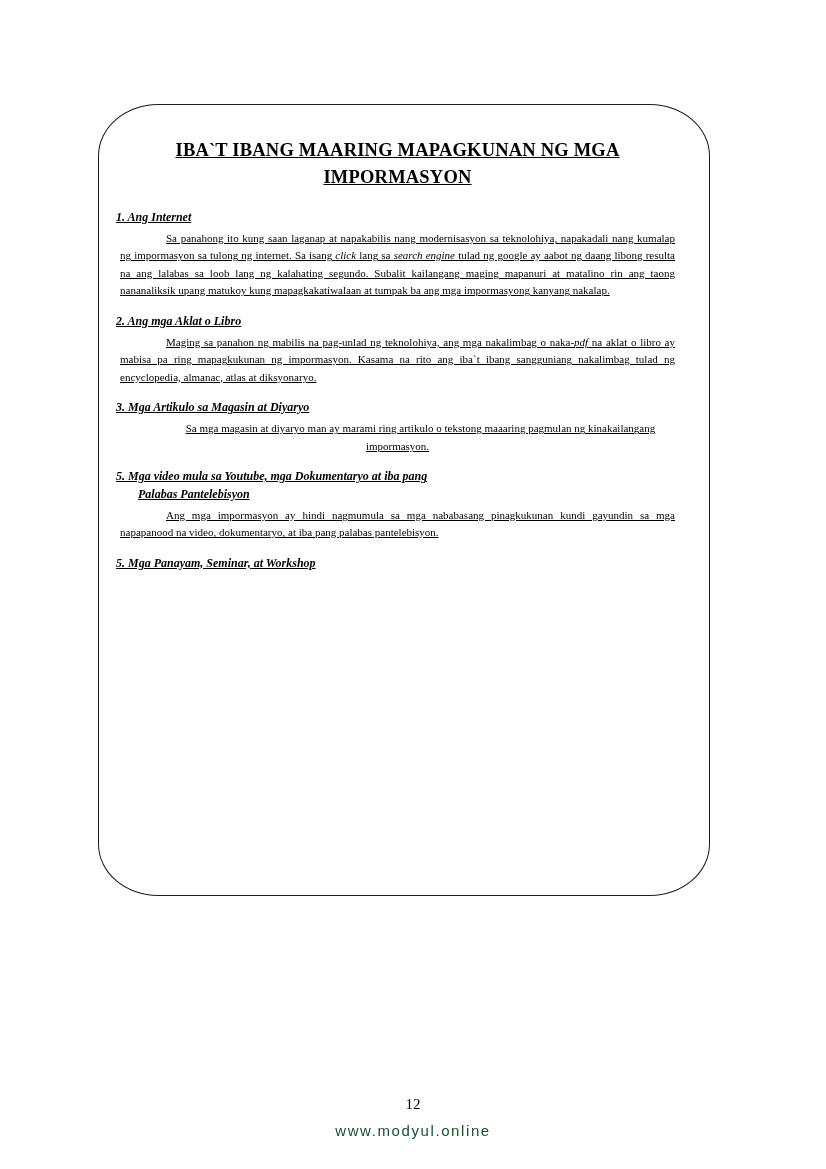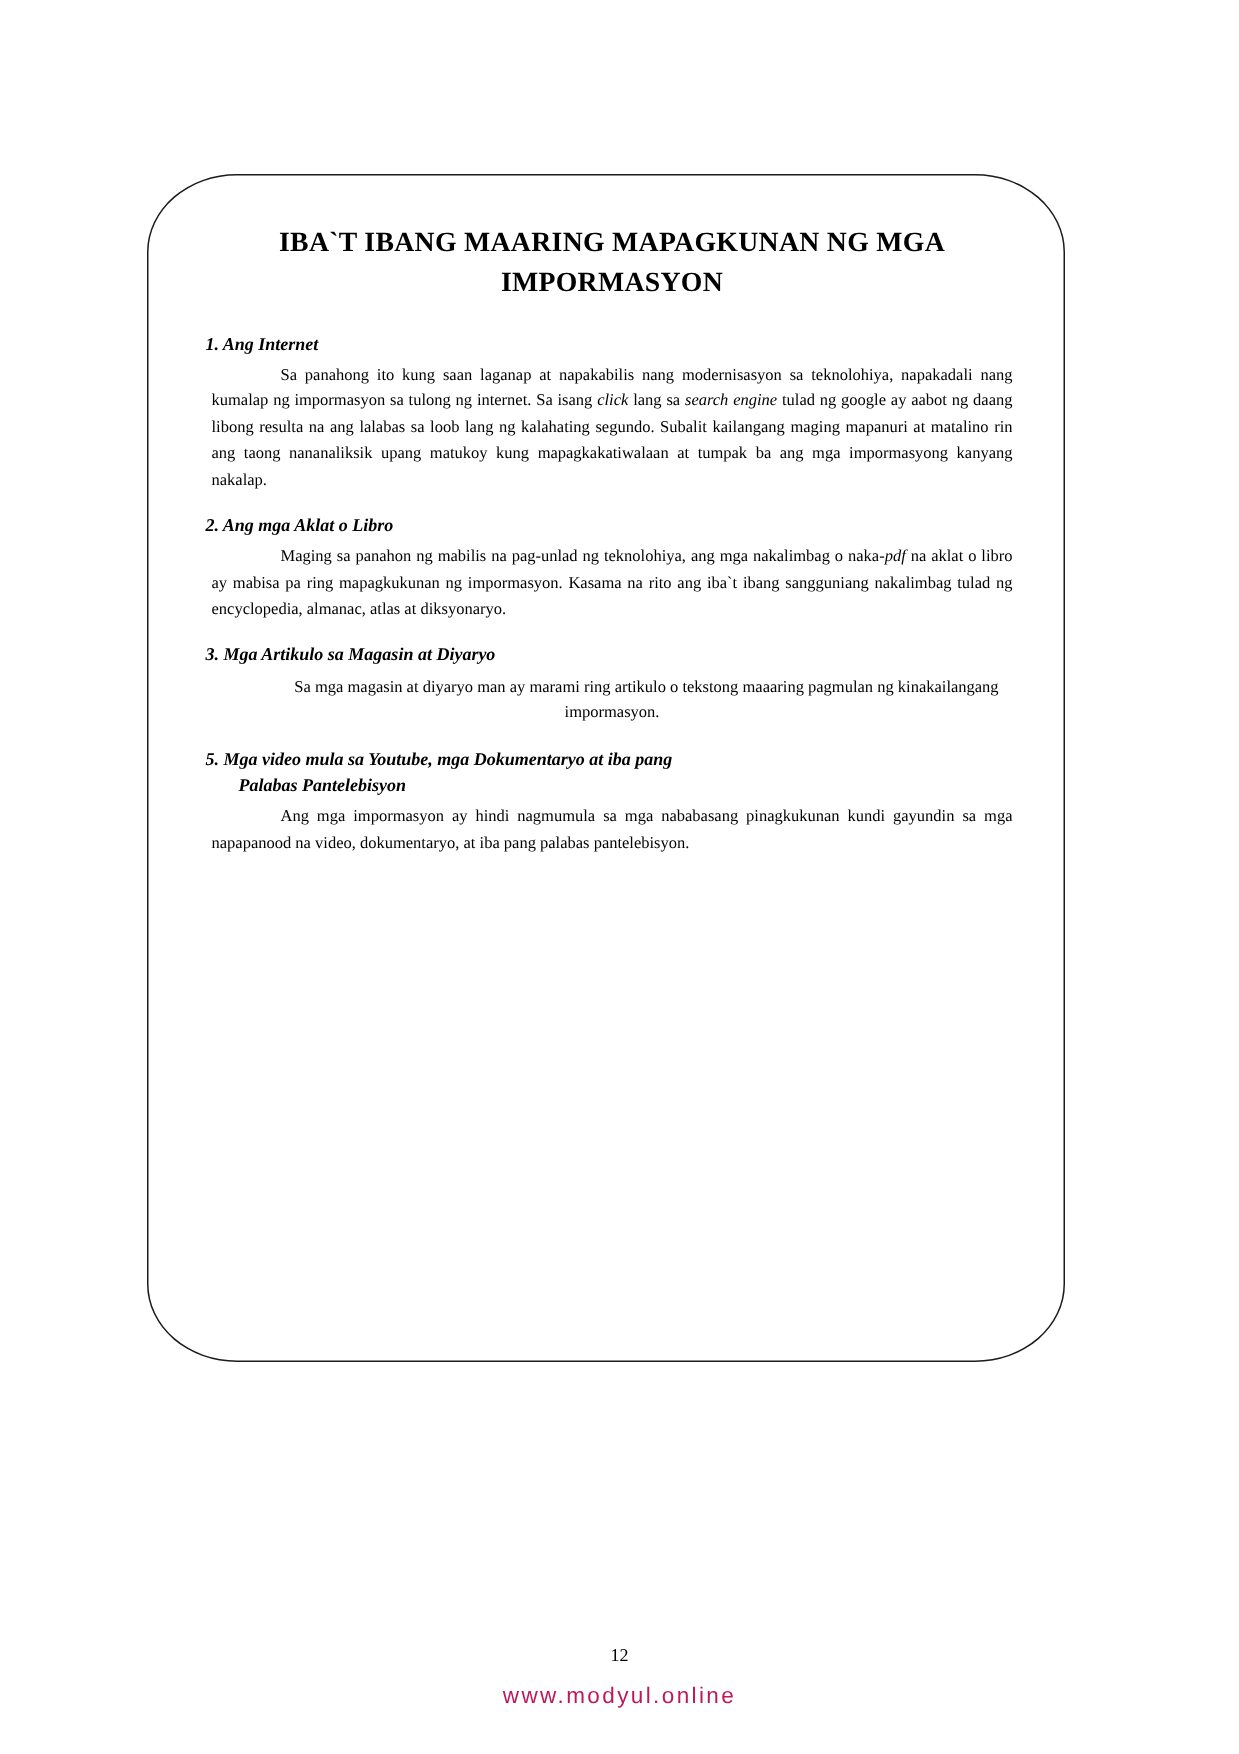--- a/index.html
+++ b/index.html
@@ -18,27 +18,28 @@
 
   .page {
     position: absolute;
     inset: 0;
   }
 
   
   .content-box {
     position: absolute;
     left: 98px;
-    top: 116px;
+    top: 104px;
     width: 612px;
     height: 792px;
     border: 1.6px solid #1b1b1b;
     border-radius: 60px / 52px;
     box-sizing: border-box;
-    padding: 26px 30px 20px 38px;
+    padding: 26px 30px 20px 17px;
+    text-decoration: underline;
   }
 
   .doc-title {
     text-align: center;
     font-weight: bold;
     font-size: 18.5px;
     line-height: 1.45;
     letter-spacing: 0.2px;
     margin: 6px 24px 18px 24px;
   }
@@ -76,33 +77,33 @@
   em {
     font-style: italic;
   }
 
   .page-number {
     position: absolute;
     left: 0;
     right: 0;
     top: 1096px;
     text-align: center;
-    font-size: 12px;
+    font-size: 15px;
   }
 
   .watermark {
     position: absolute;
     left: 0;
     right: 0;
     top: 1122px;
     text-align: center;
     font-family: "Liberation Sans", sans-serif;
     font-size: 15px;
     letter-spacing: 1.6px;
-    color: #be185d;
+    color: #14532d;
   }
 </style>
 </head>
 <body>
 
 <div class="page">
 
   <div class="content-box">
 
     <div class="doc-title">IBA`T IBANG MAARING MAPAGKUNAN NG MGA IMPORMASYON</div>
@@ -121,20 +122,21 @@
       <div class="section-heading">3. Mga Artikulo sa Magasin at Diyaryo</div>
       <p class="body-text noindent"><span class="indent"></span><span>Sa mga magasin at diyaryo man ay marami ring artikulo o tekstong maaaring pagmulan ng kinakailangang impormasyon.</span></p>
     </div>
 
     <div class="section">
       <div class="section-heading"><span>5. Mga video mula sa Youtube, mga Dokumentaryo at iba pang</span><span class="cont-line">Palabas Pantelebisyon</span></div>
       <p class="body-text"><span class="indent"></span><span>Ang mga impormasyon ay hindi nagmumula sa mga nababasang pinagkukunan kundi gayundin sa mga napapanood na video, dokumentaryo, at iba pang palabas pantelebisyon.</span></p>
     </div>
 
     <div class="section">
+      <div class="section-heading">5. Mga Panayam, Seminar, at Workshop</div>
     </div>
 
   </div>
 
   <div class="page-number">12</div>
   <div class="watermark">www.modyul.online</div>
 
 </div>
 
 </body></html>

